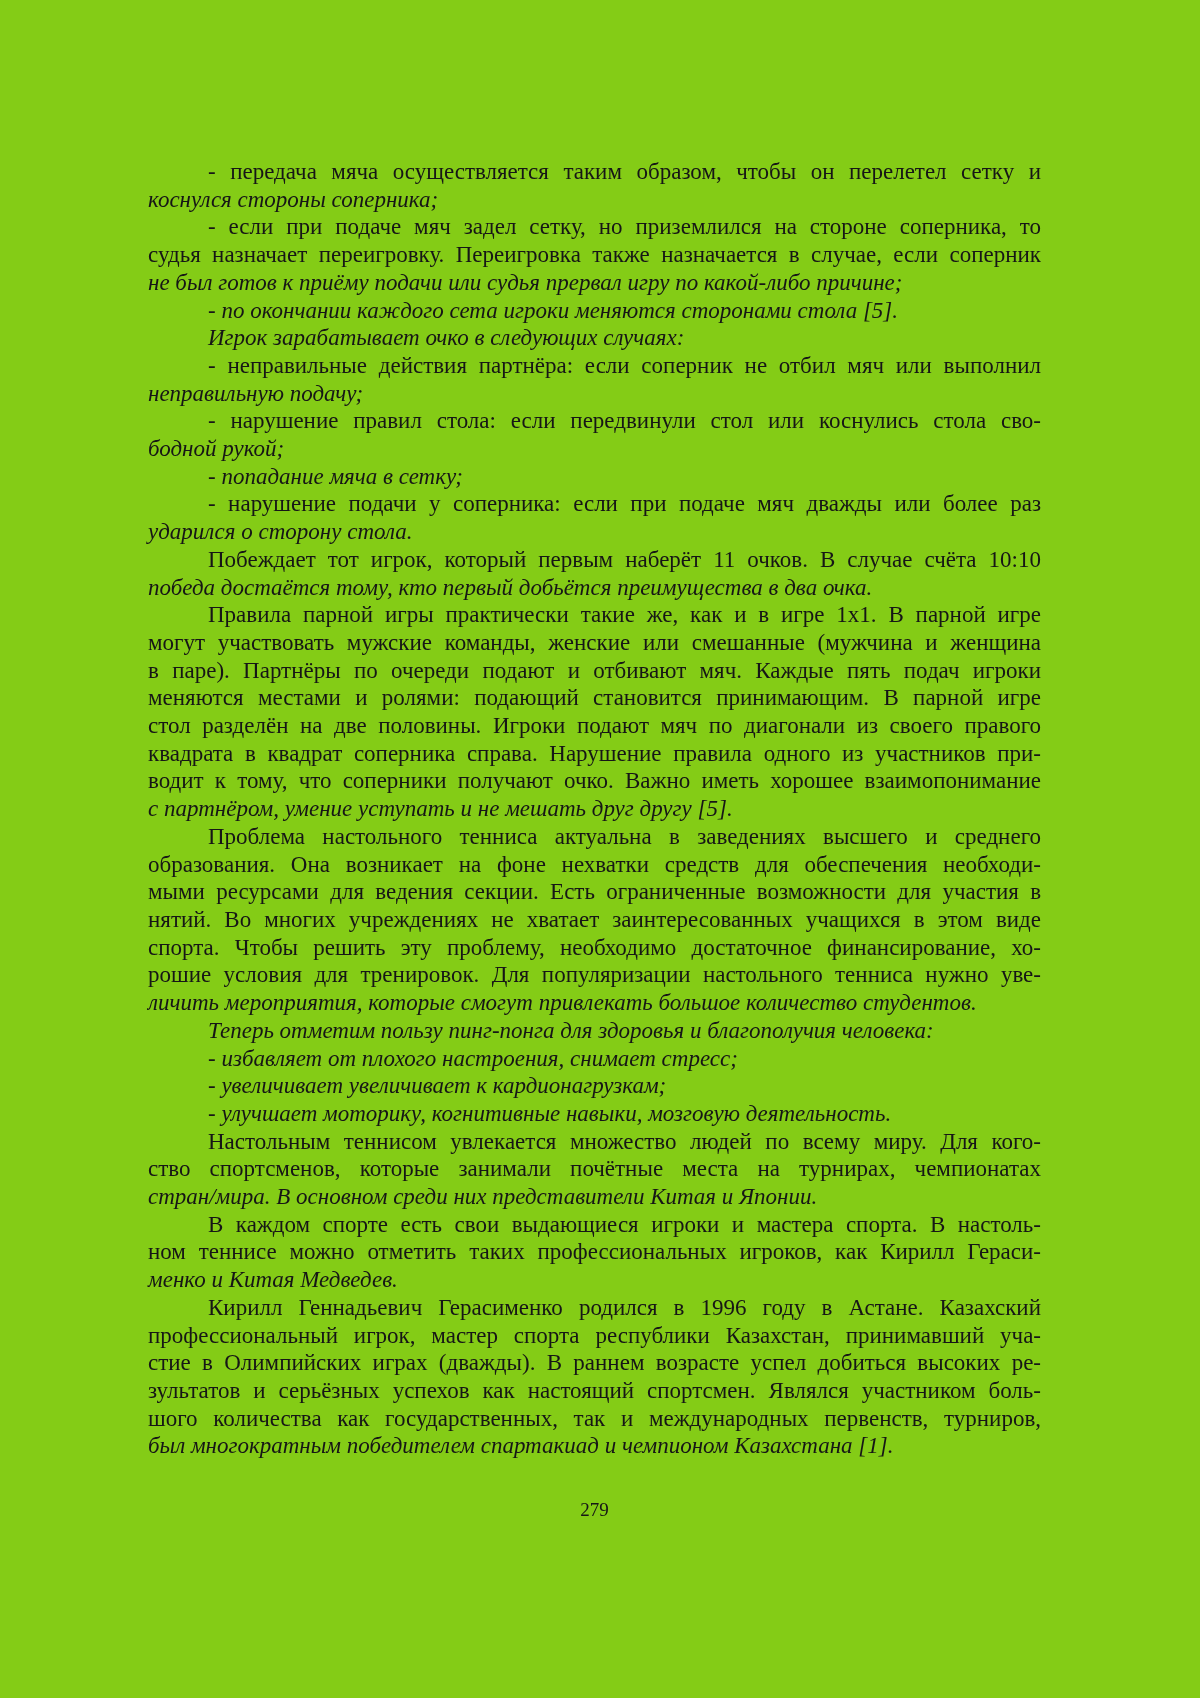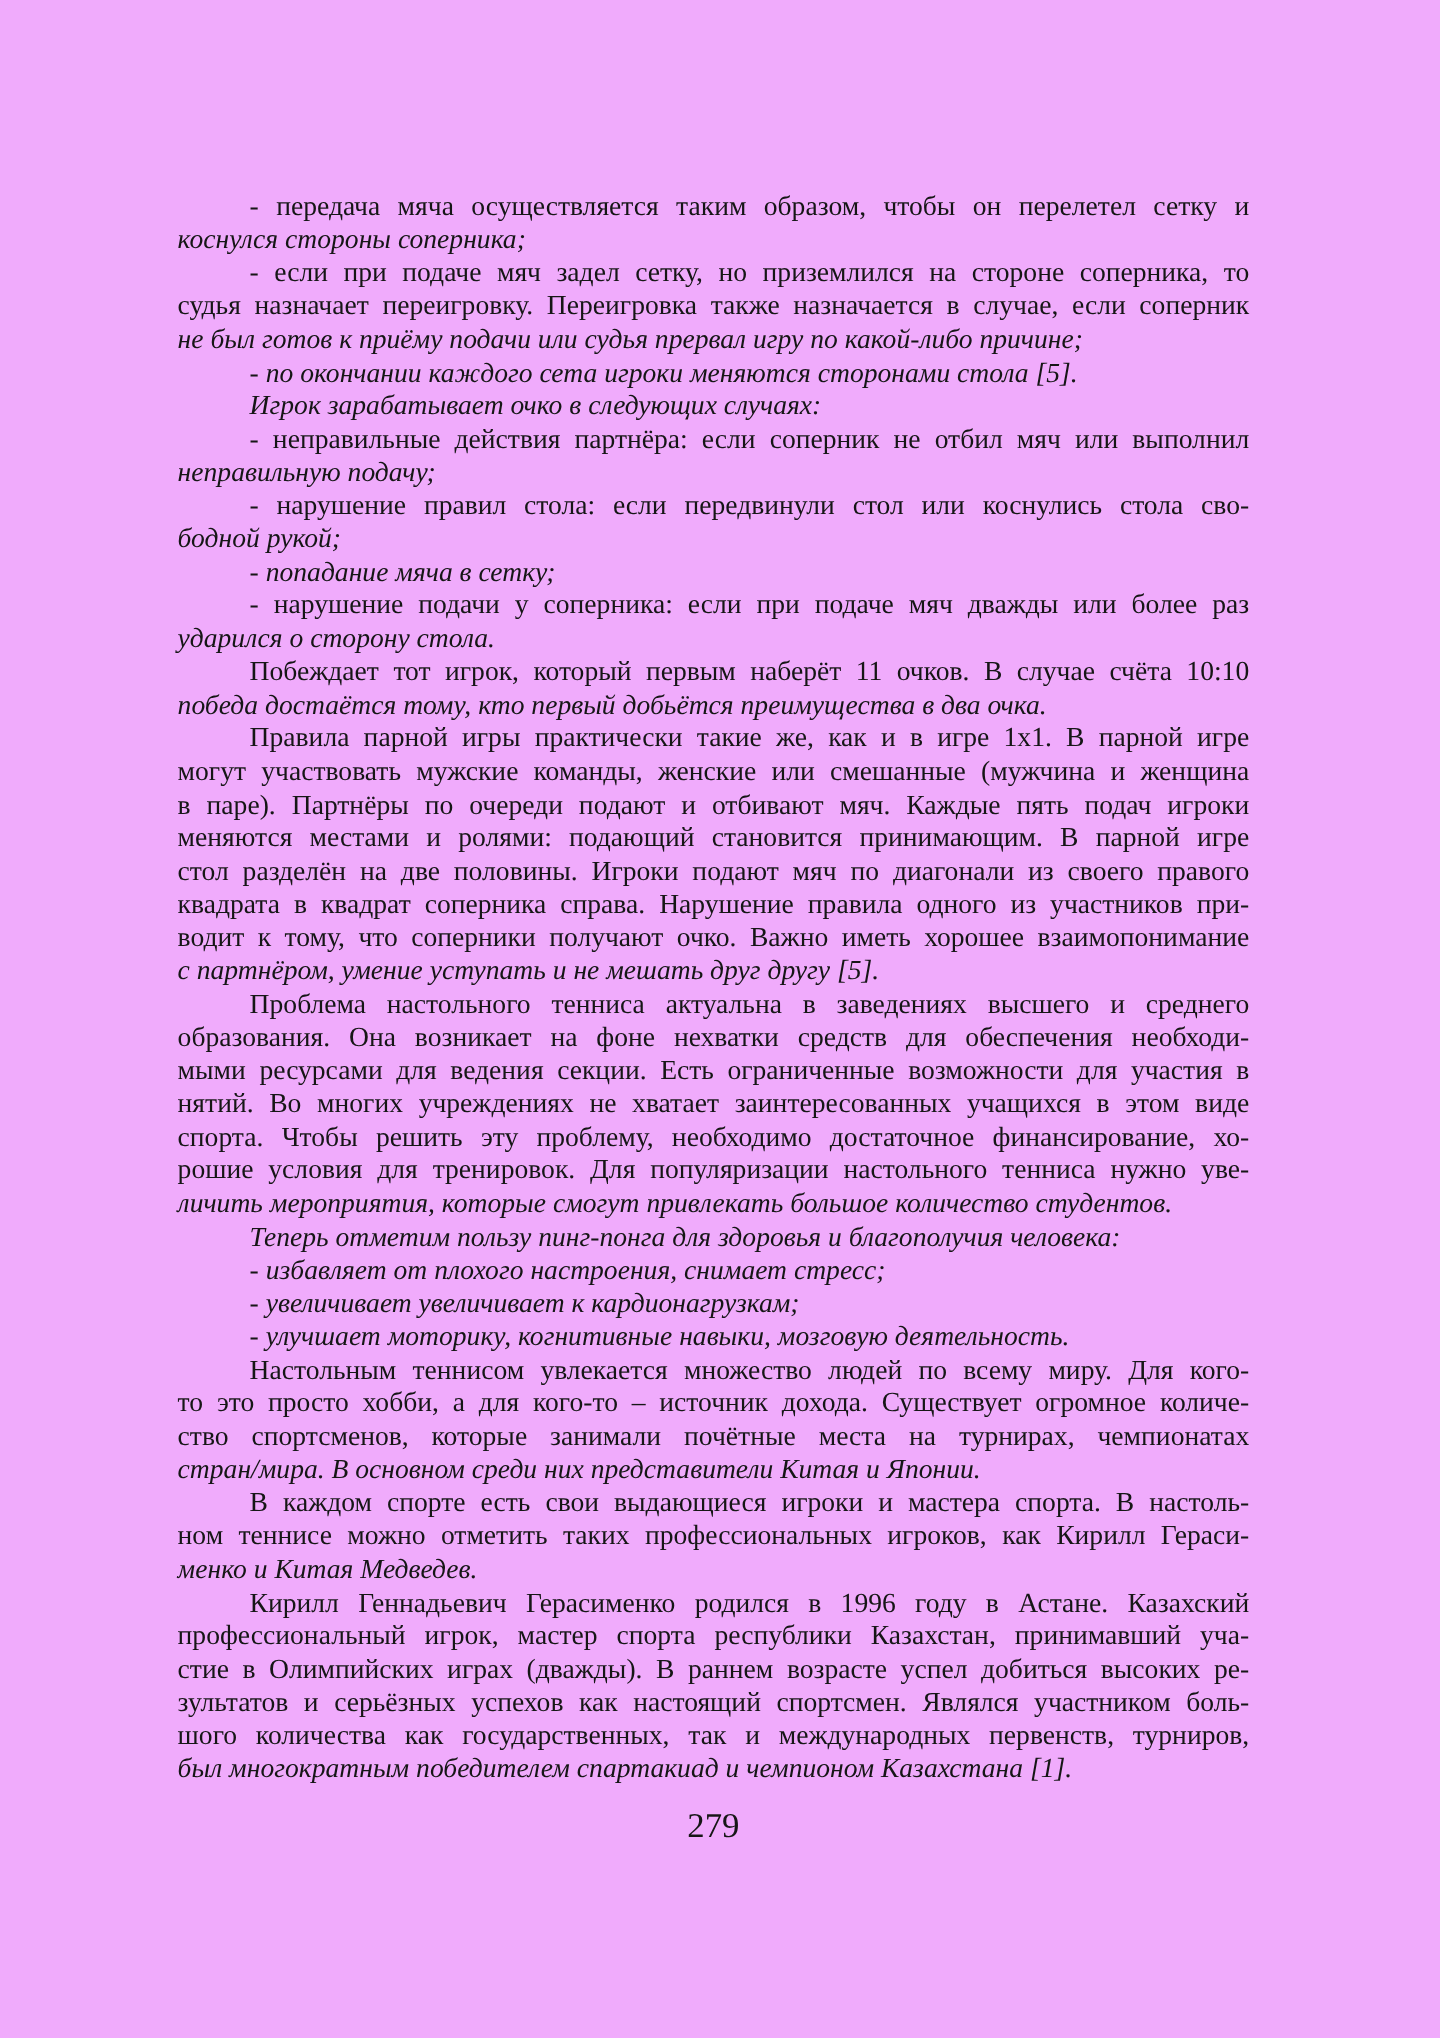--- a/index.html
+++ b/index.html
@@ -10,21 +10,21 @@
     width: 1200px;
     height: 1698px;
     background: #ffffff;
     overflow: hidden;
     font-family: "Liberation Serif", "DejaVu Serif", serif;
   }
   .page {
     position: relative;
     width: 1200px;
     height: 1698px;
-    background: #f0abfc;
+    background: #84cc16;
   }
   .text-block {
     position: absolute;
     left: 148px;
     top: 158px;
     width: 893px;
     font-size: 23px;
     line-height: 27.7px;
     color: #161616;
   }
@@ -38,23 +38,23 @@
     text-justify: inter-word;
   }
   .line.first {
     text-indent: 60px;
   }
   .line.last {
     text-align-last: left;
     font-style: italic;
   }
   .footer {
-    margin-top: 21px;
+    margin-top: 36px;
     text-align: center;
-    font-size: 29px;
+    font-size: 19px;
     line-height: 27.7px;
     color: #161616;
   }
 </style>
 </head>
 <body>
 
 <div class="page">
   <div class="text-block" id="text-block">
 
@@ -118,21 +118,20 @@
         <div class="line first last">- избавляет от плохого настроения, снимает стресс;</div>
       </div>
       <div class="para">
         <div class="line first last">- увеличивает увеличивает к кардионагрузкам;</div>
       </div>
       <div class="para">
         <div class="line first last">- улучшает моторику, когнитивные навыки, мозговую деятельность.</div>
       </div>
       <div class="para">
         <div class="line first">Настольным теннисом увлекается множество людей по всему миру. Для кого-</div>
-        <div class="line">то это просто хобби, а для кого-то – источник дохода. Существует огромное количе-</div>
         <div class="line">ство спортсменов, которые занимали почётные места на турнирах, чемпионатах</div>
         <div class="line last">стран/мира. В основном среди них представители Китая и Японии.</div>
       </div>
       <div class="para">
         <div class="line first">В каждом спорте есть свои выдающиеся игроки и мастера спорта. В настоль-</div>
         <div class="line">ном теннисе можно отметить таких профессиональных игроков, как Кирилл Гераси-</div>
         <div class="line last">менко и Китая Медведев.</div>
       </div>
       <div class="para">
         <div class="line first">Кирилл Геннадьевич Герасименко родился в 1996 году в Астане. Казахский</div>

